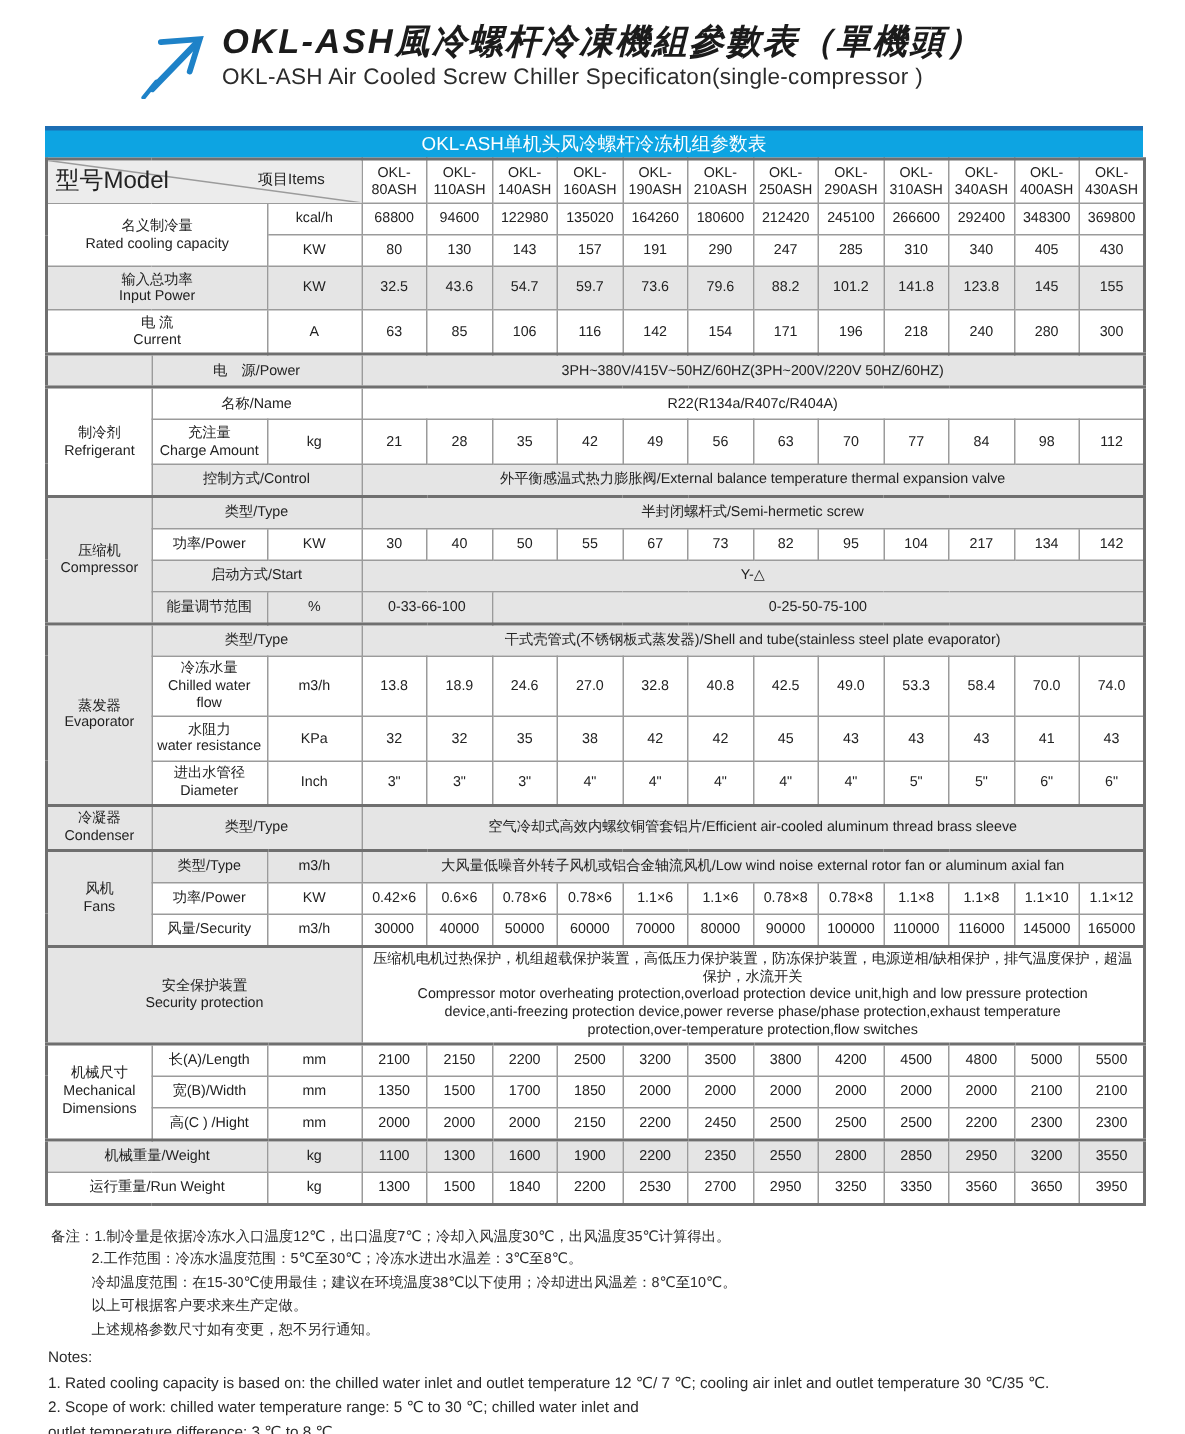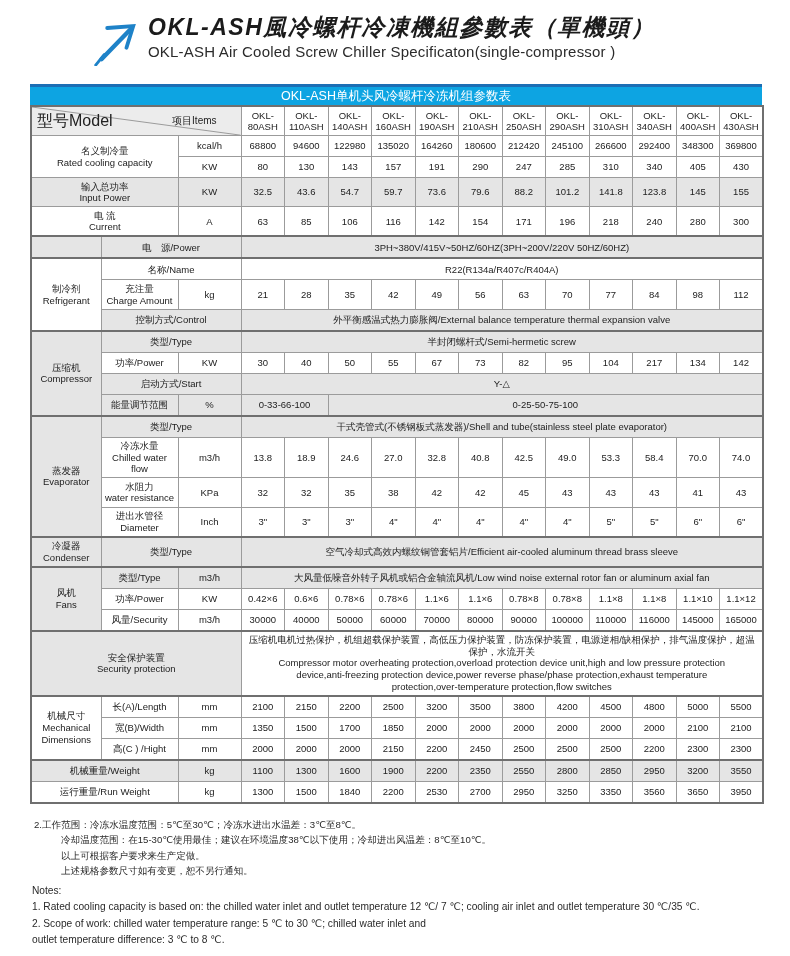--- a/index.html
+++ b/index.html
@@ -394,20 +394,21 @@
           <td class="v">3250</td>
           <td class="v">3350</td>
           <td class="v">3560</td>
           <td class="v">3650</td>
           <td class="v">3950</td>
         </tr>
       </tbody>
   </table>
 
   <div class="notes-zh">
+      <div class="note-line">备注：1.制冷量是依据冷冻水入口温度12℃，出口温度7℃；冷却入风温度30℃，出风温度35℃计算得出。</div>
       <div class="note-line">2.工作范围：冷冻水温度范围：5℃至30℃；冷冻水进出水温差：3℃至8℃。</div>
       <div class="note-line">冷却温度范围：在15-30℃使用最佳；建议在环境温度38℃以下使用；冷却进出风温差：8℃至10℃。</div>
       <div class="note-line">以上可根据客户要求来生产定做。</div>
       <div class="note-line">上述规格参数尺寸如有变更，恕不另行通知。</div>
     </div>
   <div class="notes-en">
       <div class="note-line">Notes:</div>
       <div class="note-line">1. Rated cooling capacity is based on: the chilled water inlet and outlet temperature 12 ℃/ 7 ℃; cooling air inlet and outlet temperature 30 ℃/35 ℃.</div>
       <div class="note-line">2. Scope of work: chilled water temperature range: 5 ℃ to 30 ℃; chilled water inlet and</div>
       <div class="note-line">outlet temperature difference: 3 ℃ to 8 ℃.</div>

